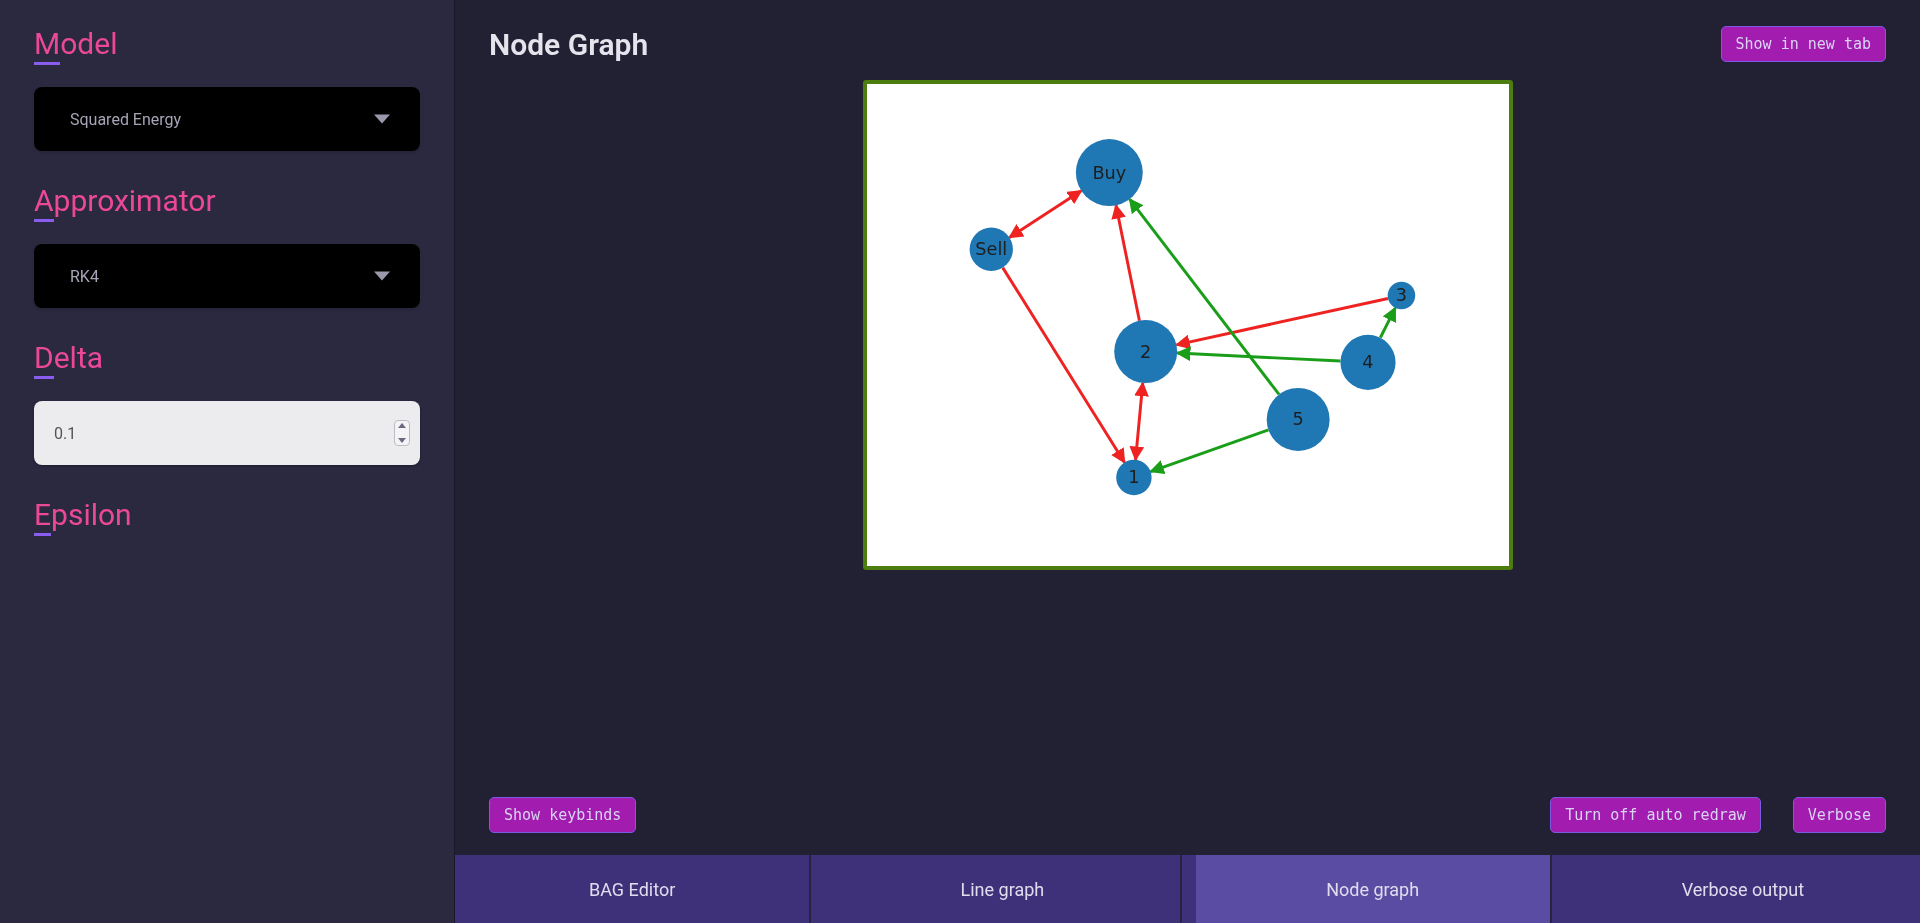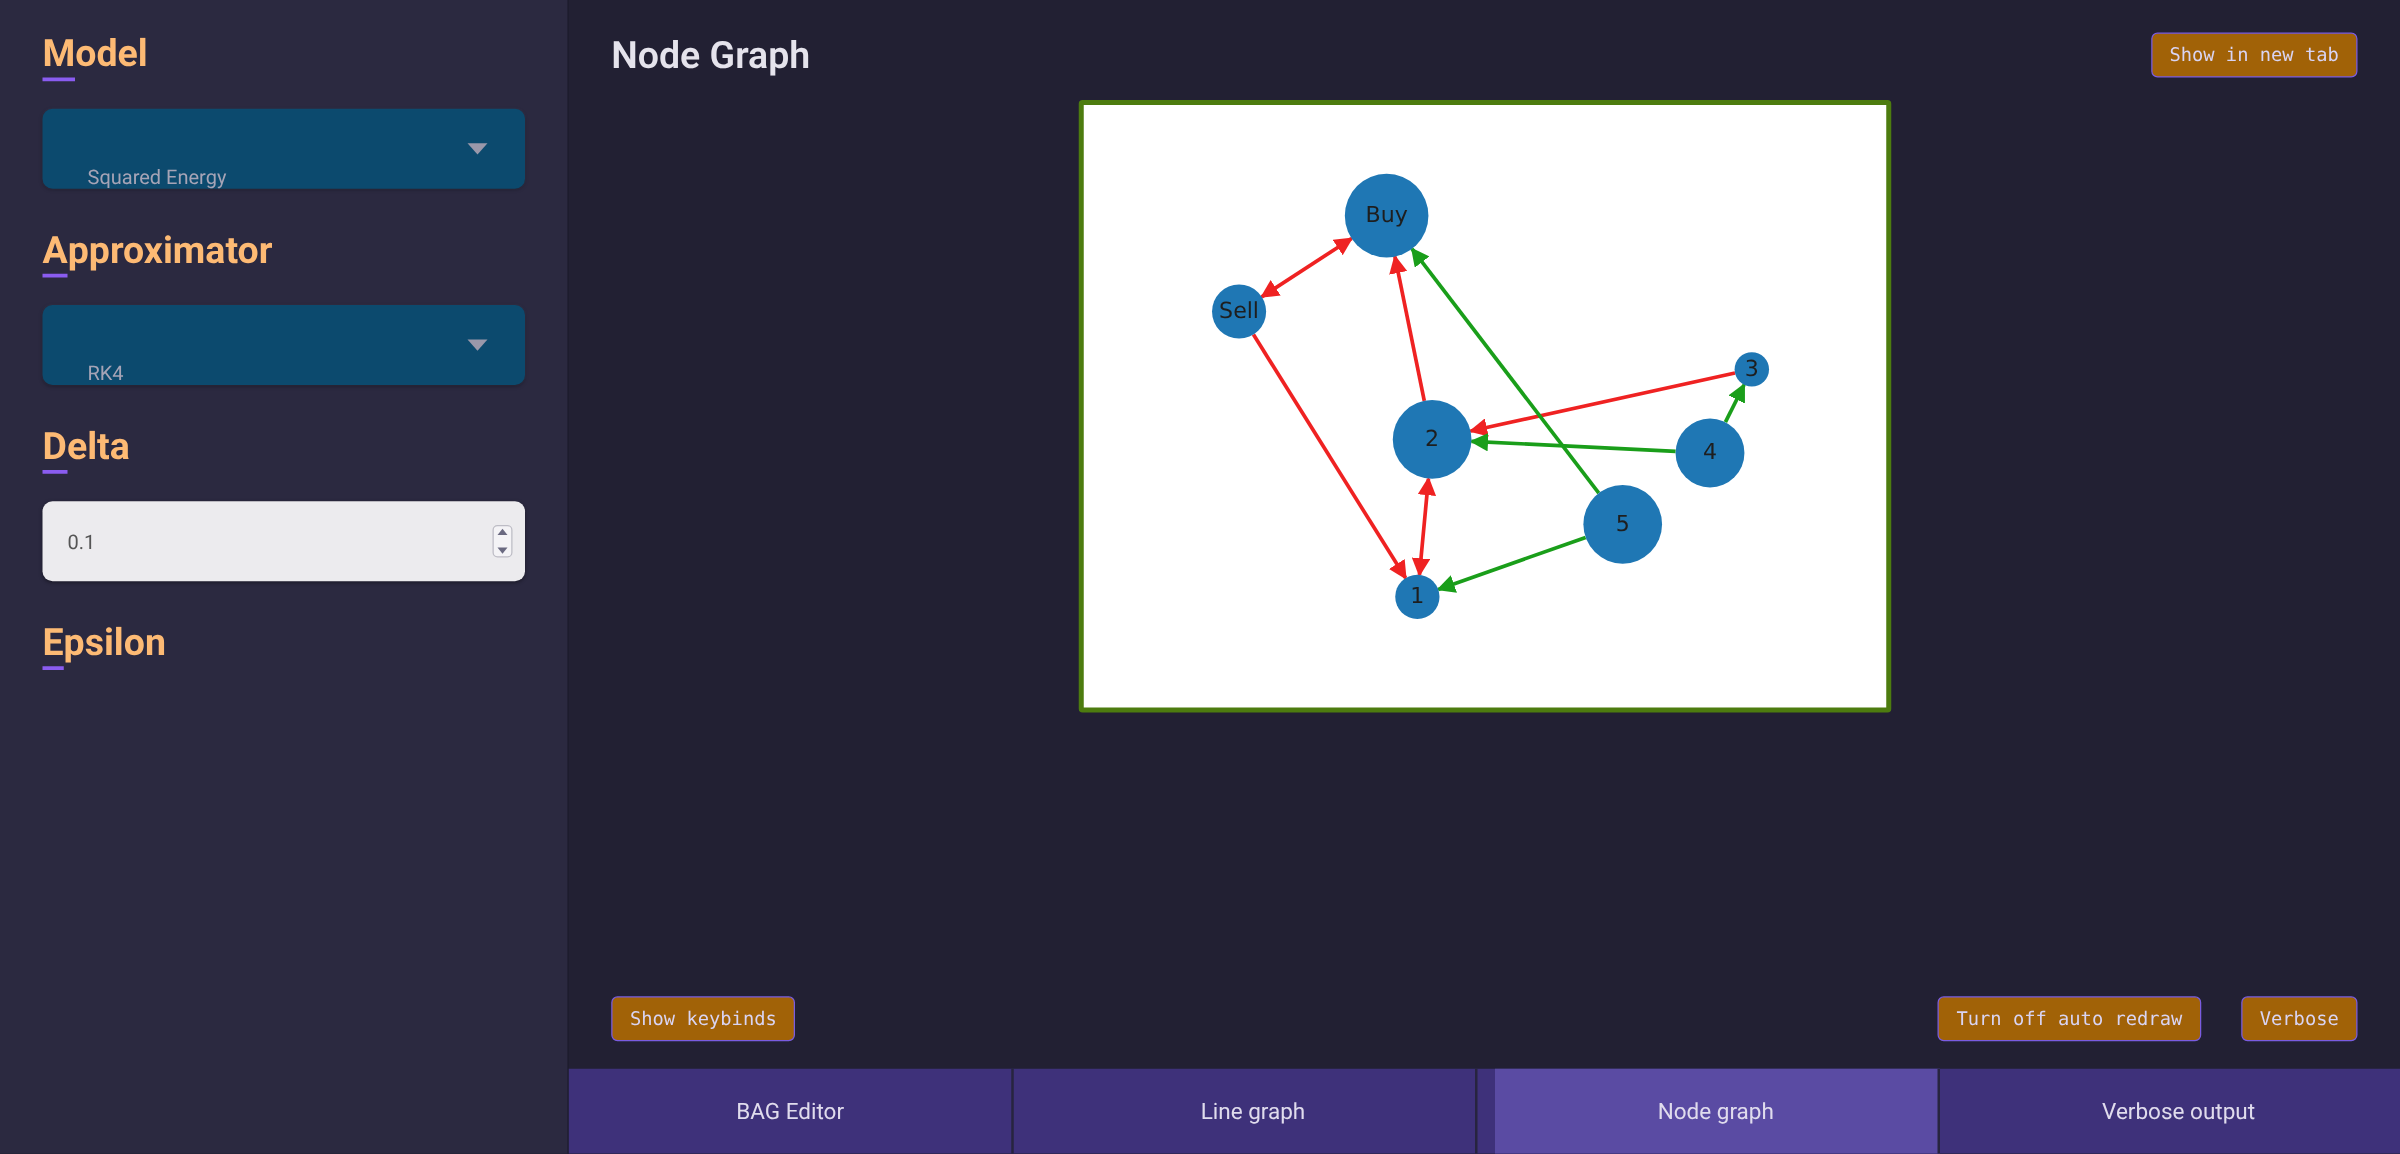--- a/index.html
+++ b/index.html
@@ -24,39 +24,39 @@
     overflow-y: scroll;
     border-right: 1px solid #1a1828;
   }
   .sidebar::-webkit-scrollbar { width: 14px; background: #24223a; }
   .sidebar::-webkit-scrollbar-track { background: #2e2c46; }
   .sidebar::-webkit-scrollbar-thumb { background: #4a4866; border-radius: 2px; }
   .sidebar::-webkit-scrollbar-button { height: 14px; background: #3b3958; }
   .field-group { margin-bottom: 32px; }
   .field-label {
     font-size: 30px;
-    font-weight: 700;
-    color: #fdba74;
+    font-weight: 400;
+    color: #ec4899;
     margin-bottom: 22px;
     line-height: 1.2;
   }
   .field-label .underline {
     border-bottom: 3px solid #8a5cf0;
     padding-bottom: 0;
     display: inline-block;
   }
   .select-wrap {
     position: relative;
     width: 100%;
     height: 64px;
-    background: #0c4a6e;
+    background: #000000;
     border-radius: 8px;
     box-shadow: 0 1px 3px rgba(0,0,0,0.25), 0 0 0 1px rgba(255,255,255,0.02);
     display: flex;
-    align-items: flex-end;
+    align-items: center;
     padding: 0 50px 0 36px;
     color: #a6a4b6;
     font-size: 16px;
     cursor: pointer;
   }
   .select-caret {
     position: absolute;
     right: 30px;
     top: 50%;
     transform: translateY(-50%);
@@ -122,21 +122,21 @@
     justify-content: space-between;
     align-items: center;
     padding: 26px 34px 18px 34px;
   }
   .main-title {
     font-size: 30px;
     font-weight: 600;
     color: #e5e3ec;
   }
   .btn {
-    background: #a16207;
+    background: #a21caf;
     color: #d9d4f3;
     border: 1px solid #7a5ce0;
     border-radius: 5px;
     padding: 8px 14px;
     font-family: ui-monospace, "SF Mono", Menlo, Consolas, monospace;
     font-size: 15px;
     cursor: pointer;
   }
   .canvas-area {
     flex: 1;

